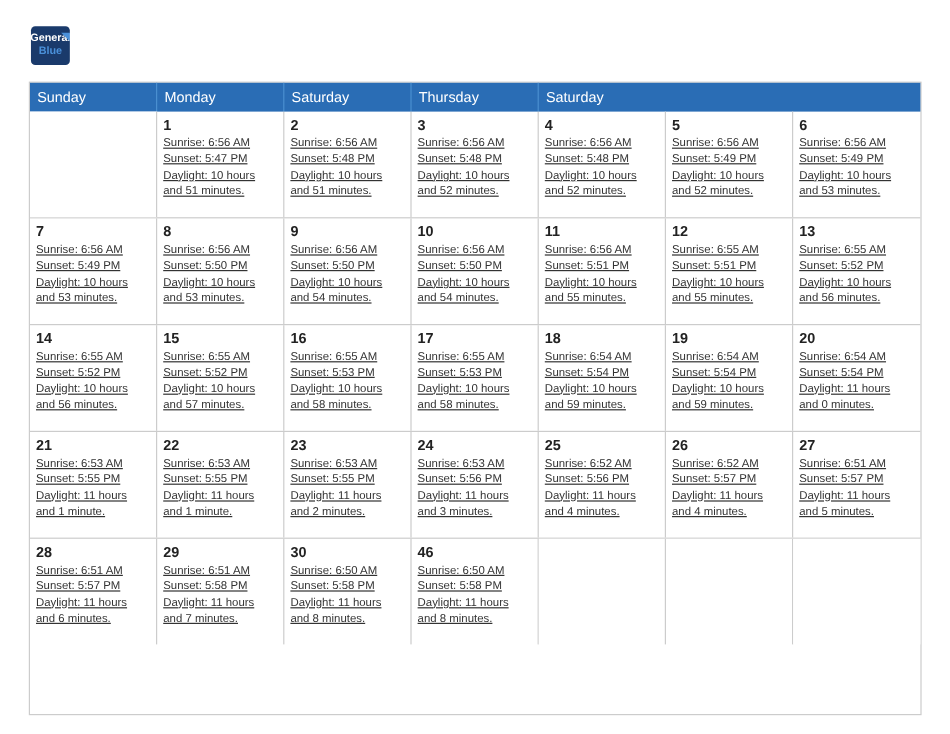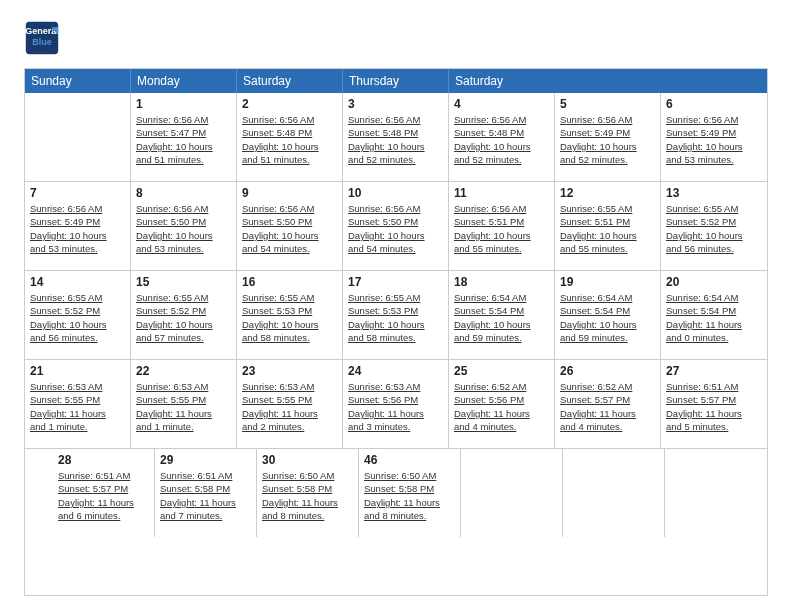--- a/index.html
+++ b/index.html
@@ -66,21 +66,21 @@
     .cal-body {
       display: flex;
       flex-direction: column;
     }
     .cal-row {
       display: grid;
       grid-template-columns: repeat(7, 1fr);
       border-bottom: 1px solid #ccc;
       flex: 1;
     }
-    .cal-row:last-child { border-bottom: none; margin-left: 28px; }
+    .cal-row:last-child { border-bottom: none; }
     .cal-cell {
       border-right: 1px solid #ccc;
       padding: 4px 5px;
       vertical-align: top;
       min-height: 88px;
     }
     .cal-cell:last-child { border-right: none; }
     .cal-cell.empty { background: #fff; }
     .day-num {
       font-size: 12px;

